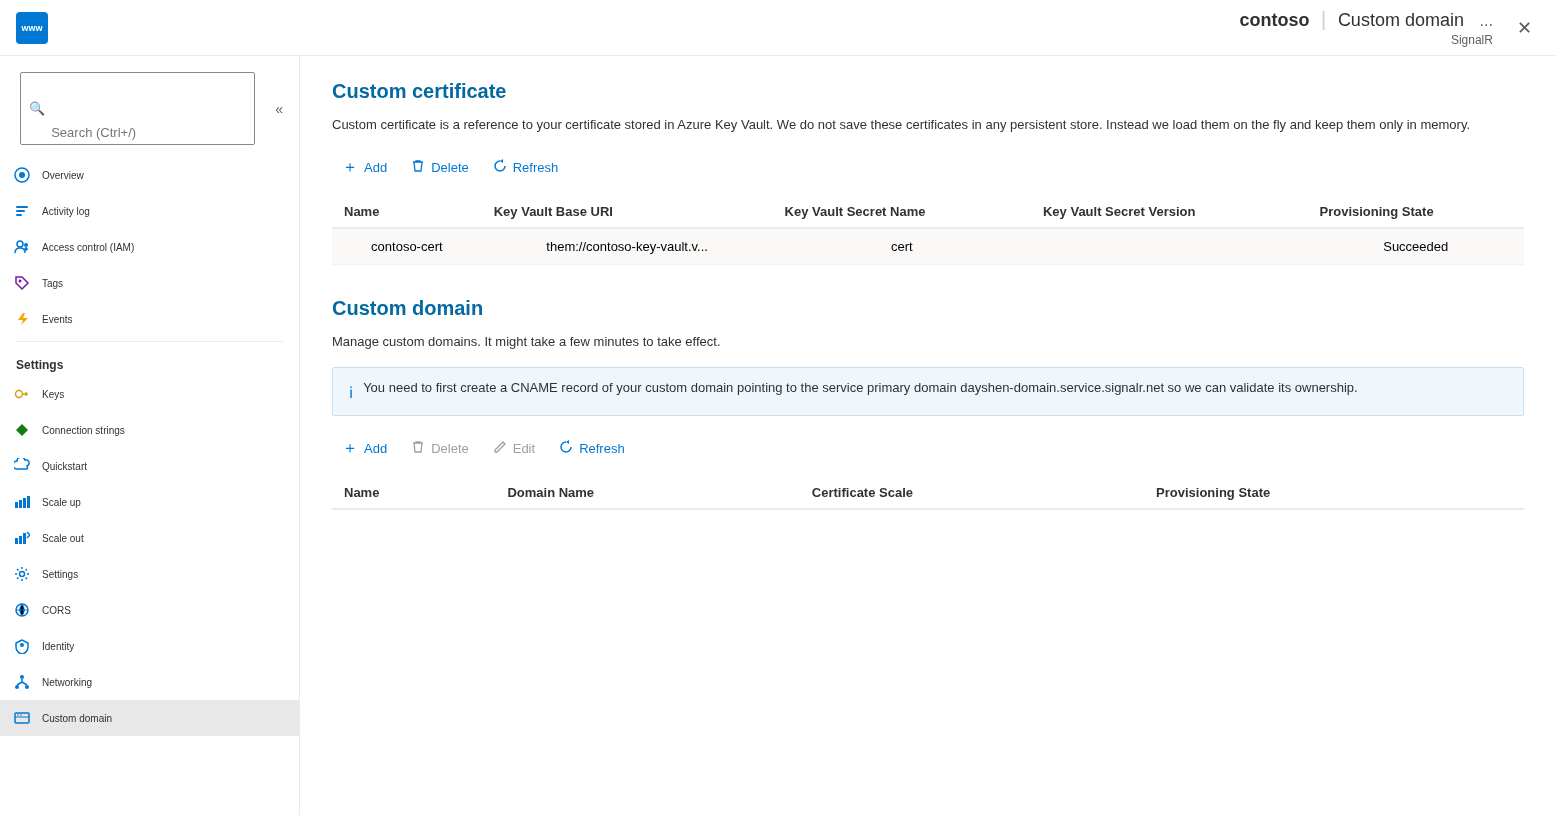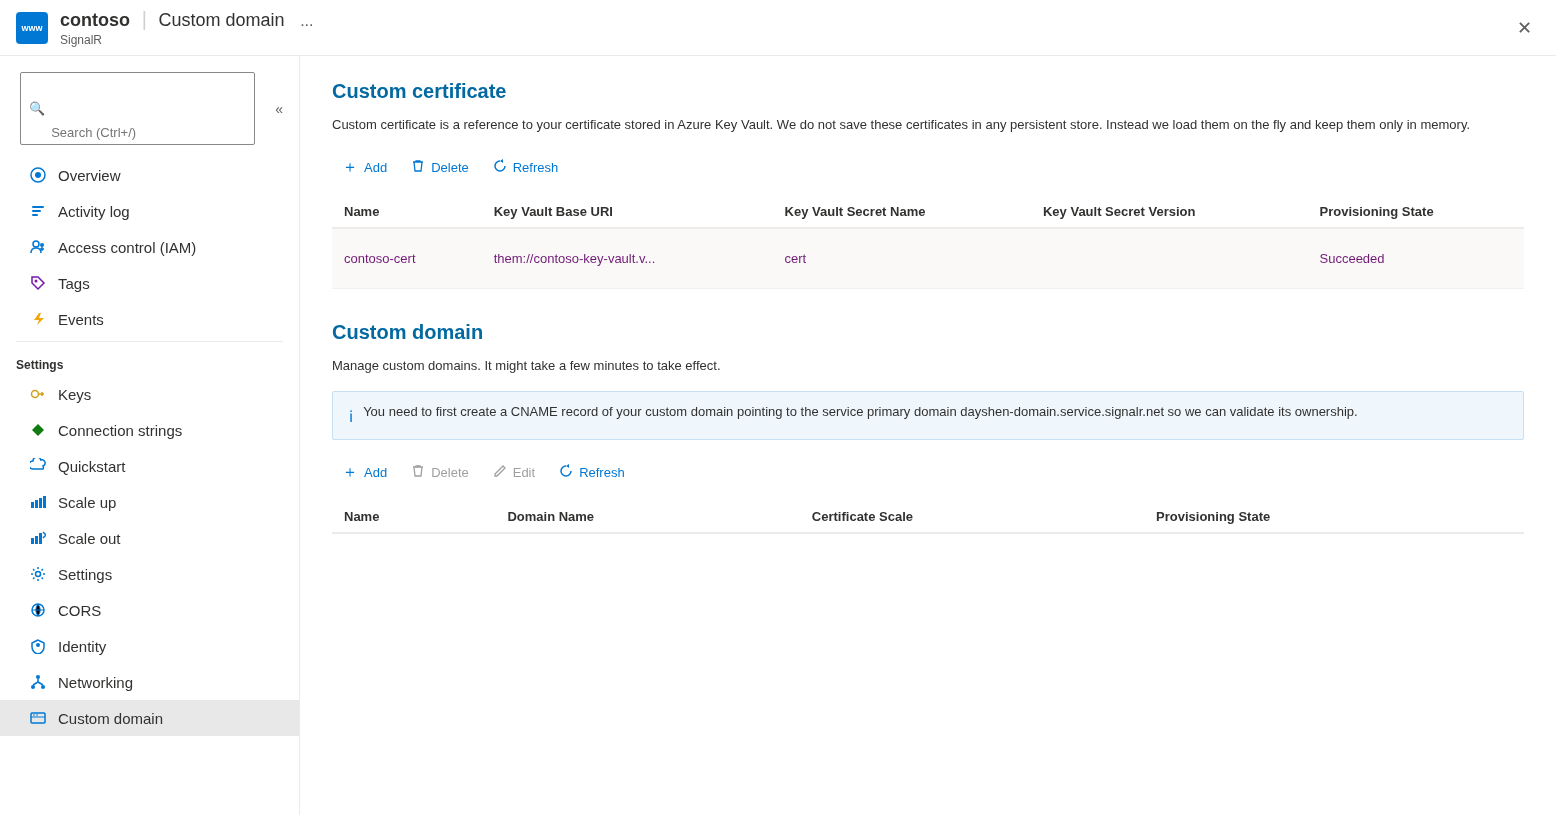--- a/index.html
+++ b/index.html
@@ -1,41 +1,41 @@
 <!DOCTYPE html>
 <html><head>
   <meta charset="utf-8">
   <style>
     * { box-sizing: border-box; margin: 0; padding: 0; }
     body { font-family: 'Segoe UI', Arial, sans-serif; font-size: 13px; color: #323130; background: #fff; display: flex; flex-direction: column; height: 815px; overflow: hidden; }
 
     .title-bar {
-      display: flex; align-items: center; padding: 8px 16px; border-bottom: 1px solid #edebe9; background: #fff; min-height: 56px;
+      display: flex; align-items: center; padding: 8px 16px; border-bottom: 1px solid #edebe9; background: #fff; min-height: 56px; gap: 16px;
     }
     .title-bar-icon {
       width: 32px; height: 32px; background: #0078d4; border-radius: 4px; display: flex; align-items: center; justify-content: center; margin-right: 12px; flex-shrink: 0;
     }
     .title-bar-icon span { color: #fff; font-size: 9px; font-weight: bold; }
-    .title-bar-titles { flex: 1; }
+    .title-bar-titles { flex: 1; text-align: right; }
     .close-btn { font-size: 18px; color: #605e5c; cursor: pointer; background: none; border: none; padding: 4px 8px; }
 
     .app-body { display: flex; flex: 1; overflow: hidden; }
 
     .sidebar {
       width: 300px; min-width: 300px; border-right: 1px solid #edebe9; background: #fff; overflow-y: auto; display: flex; flex-direction: column;
     }
     .search-box {
       margin: 8px 12px; display: flex; align-items: center; border: 1px solid #8a8886; border-radius: 2px; padding: 4px 8px; cursor: text;
     }
     .search-box-icon { color: #605e5c; margin-right: 6px; font-size: 13px; }
     .search-box input { border: none; outline: none; font-size: 13px; color: #323130; background: transparent; width: 100%; margin-top: 48px; }
     .collapse-btn { margin-left: auto; font-size: 12px; color: #605e5c; cursor: pointer; padding: 4px; }
 
     .nav-item {
-      display: flex; align-items: center; padding: 8px 28px; cursor: pointer; color: #323130; text-decoration: none; font-size: 15px;
+      display: flex; align-items: center; padding: 8px 12px; cursor: pointer; color: #323130; text-decoration: none; font-size: 10px;
     }
     .nav-item.active { background: #e8e8e8; }
     .nav-icon { width: 20px; height: 20px; margin-right: 10px; flex-shrink: 0; display: flex; align-items: center; justify-content: center; }
 
     .section-label {
       font-size: 12px; font-weight: 600; color: #323130; padding: 12px 16px 4px 16px; text-transform: none;
     }
     .section-divider { border: none; border-top: 1px solid #edebe9; margin: 4px 16px; }
 
     .main-content { flex: 1; overflow-y: auto; padding: 24px 32px; background: #fff; }
@@ -45,21 +45,21 @@
 
     .toolbar { display: flex; align-items: center; gap: 4px; margin-bottom: 12px; }
     .toolbar-btn {
       display: flex; align-items: center; gap: 6px; padding: 6px 10px; border: none; background: none; cursor: pointer; color: #0078d4; font-size: 13px; border-radius: 2px;
     }
     .toolbar-btn.disabled { color: #a19f9d; cursor: default; }
 
     table { width: 100%; border-collapse: collapse; }
     thead tr { border-bottom: 2px solid #edebe9; }
     th { text-align: left; padding: 8px 12px; font-weight: 600; font-size: 13px; color: #323130; }
-    td { padding: 22px 12px; font-size: 13px; color: #701a75; border-bottom: 1px solid #f3f2f1; }
+    td { padding: 10px 12px; font-size: 13px; color: #000000; border-bottom: 1px solid #f3f2f1; text-align: center; }
     tr.data-row { background: #faf9f8; }
 
     .info-box {
       background: #eff6fc; border: 1px solid #c7e0f4; border-radius: 2px; padding: 12px 16px; margin-bottom: 16px; display: flex; align-items: flex-start; gap: 10px; font-size: 13px; color: #323130;
     }
     .info-icon { color: #0078d4; font-size: 16px; flex-shrink: 0; margin-top: 1px; }
 
     .section-gap { margin-top: 32px; }
 
     

